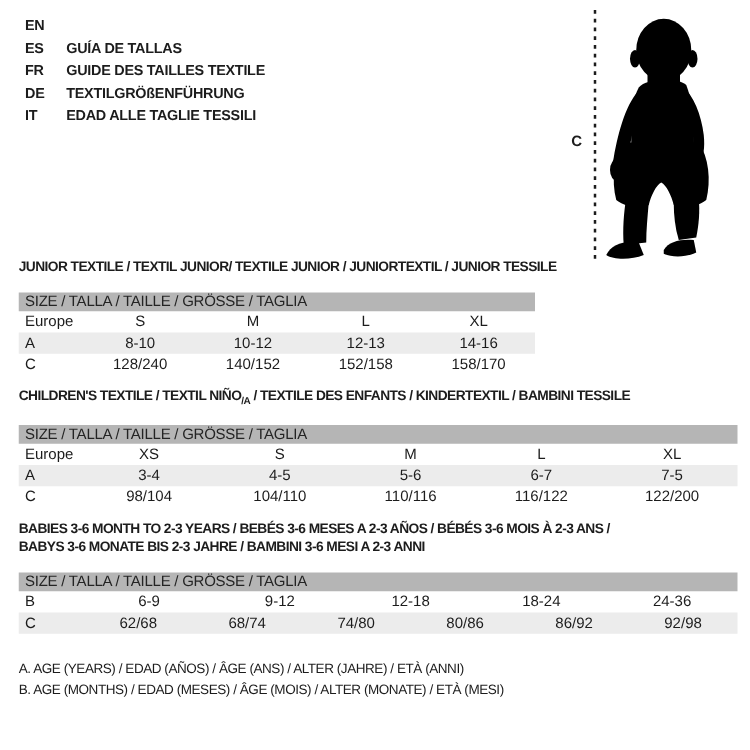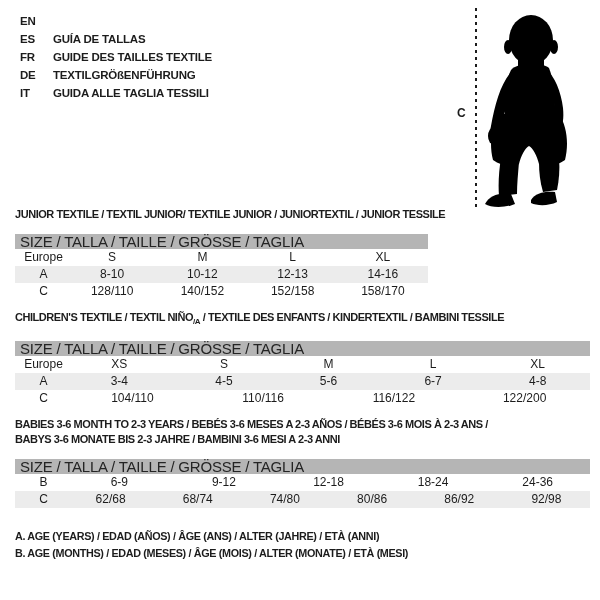--- a/index.html
+++ b/index.html
@@ -31,30 +31,30 @@
   .tbl-title{font-weight:bold;font-size:11px;line-height:15px;letter-spacing:-0.45px;margin-bottom:12px;}
   .tbl-title .sub{font-size:8px;vertical-align:sub;}
   .section{margin-bottom:10px;}
   .tbl{font-size:12px;}
   .tbl.narrow{width:413px;}
   .tbl.wide{width:575px;}
   .tbl-bar{
     background:var(--bar-bg);
     height:15px;line-height:15px;
     padding-left:5px;
-    font-size:15px;letter-spacing:-0.2px;
+    font-size:12px;letter-spacing:-0.2px;
     color:#242424;
   }
   .tbl-row{display:flex;height:17px;line-height:17px;}
   .tbl-row.shaded{background:var(--stripe-bg);}
-  .row-label{flex:0 0 52px;padding-left:5px;text-align:center;}
+  .row-label{flex:0 0 52px;padding-left:5px;}
   .cell{flex:1;text-align:center;}
   
   .footnotes{margin-top:20px;padding-left:15px;}
-  .footnote{font-weight:bold;font-size:10.8px;line-height:17px;letter-spacing:-0.35px;}
+  .footnote{font-weight:normal;font-size:10.8px;line-height:17px;letter-spacing:-0.35px;}
 </style>
 </head>
 <body>
 
 <div class="page">
 
   <div class="top">
     <ul class="langs" id="langs-host">
         <li class="lang-row">
           <span class="lang-code">EN</span>
@@ -66,21 +66,21 @@
         <li class="lang-row">
           <span class="lang-code">FR</span>
           <span class="lang-label">GUIDE DES TAILLES TEXTILE</span>
         </li>
         <li class="lang-row">
           <span class="lang-code">DE</span>
           <span class="lang-label">TEXTILGRÖßENFÜHRUNG</span>
         </li>
         <li class="lang-row">
           <span class="lang-code">IT</span>
-          <span class="lang-label">GUIDA ALLE TAGLIA TESSILI</span>
+          <span class="lang-label">EDAD ALLE TAGLIE TESSILI</span>
         </li>
       </ul>
 
     <div class="figure">
       <svg width="141" height="200" viewBox="0 0 141 200">
         <line x1="21" y1="0" x2="21" y2="200" stroke="#1c1c1c" stroke-width="2" stroke-dasharray="3 4"></line>
         <g fill="var(--silhouette)">
           <ellipse cx="76" cy="32" rx="22" ry="25"></ellipse>
           <ellipse cx="53" cy="39" rx="4" ry="7"></ellipse>
           <ellipse cx="99" cy="39" rx="4" ry="7"></ellipse>
@@ -117,21 +117,21 @@
           </div>
           <div class="tbl-row shaded">
             <span class="row-label">A</span>
             <span class="cell">8-10</span>
             <span class="cell">10-12</span>
             <span class="cell">12-13</span>
             <span class="cell">14-16</span>
           </div>
           <div class="tbl-row">
             <span class="row-label">C</span>
-            <span class="cell">128/110</span>
+            <span class="cell">128/240</span>
             <span class="cell">140/152</span>
             <span class="cell">152/158</span>
             <span class="cell">158/170</span>
           </div>
         </div>
       </div>
       <div class="section">
         <div class="tbl-title">
           <div class="title-line"><span>CHILDREN'S TEXTILE / TEXTIL NIÑO</span><span class="sub">/A</span><span> / TEXTILE DES ENFANTS / KINDERTEXTIL / BAMBINI TESSILE</span></div>
         </div>
@@ -144,24 +144,25 @@
             <span class="cell">M</span>
             <span class="cell">L</span>
             <span class="cell">XL</span>
           </div>
           <div class="tbl-row shaded">
             <span class="row-label">A</span>
             <span class="cell">3-4</span>
             <span class="cell">4-5</span>
             <span class="cell">5-6</span>
             <span class="cell">6-7</span>
-            <span class="cell">4-8</span>
+            <span class="cell">7-5</span>
           </div>
           <div class="tbl-row">
             <span class="row-label">C</span>
+            <span class="cell">98/104</span>
             <span class="cell">104/110</span>
             <span class="cell">110/116</span>
             <span class="cell">116/122</span>
             <span class="cell">122/200</span>
           </div>
         </div>
       </div>
       <div class="section">
         <div class="tbl-title">
           <div class="title-line"><span>BABIES 3-6 MONTH TO 2-3 YEARS / BEBÉS 3-6 MESES A 2-3 AÑOS / BÉBÉS 3-6 MOIS À 2-3 ANS /</span></div>

